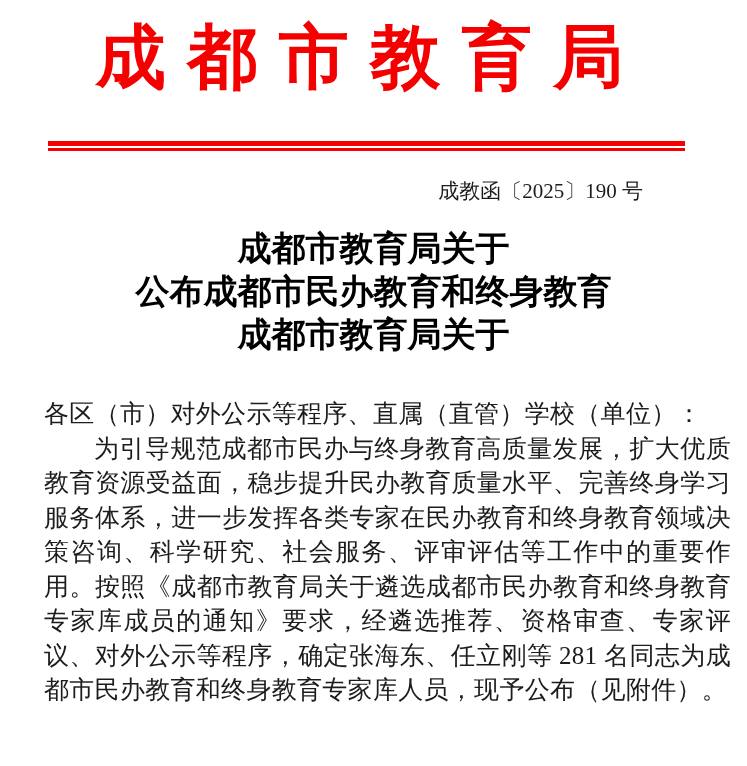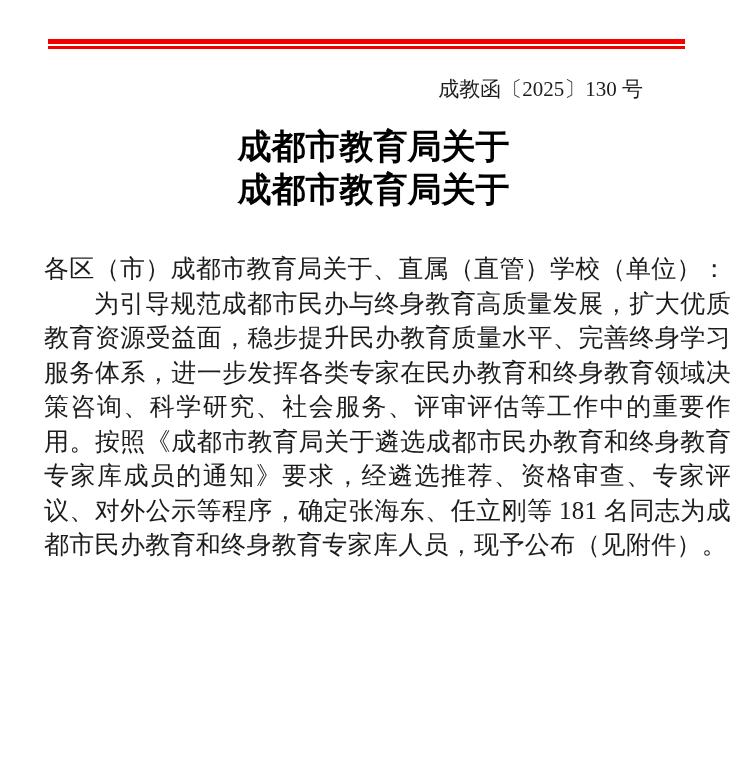--- a/index.html
+++ b/index.html
@@ -66,32 +66,34 @@
     letter-spacing: 0.3px;
   }
   .doc-body p { margin: 0; }
   .paragraph { text-indent: 2em; }
 </style>
 </head>
 <body>
 
 <div class="page">
 
+  <div class="agency-header">成 都 市 教 育 局</div>
 
   <div class="rule-block">
     <div class="rule-thick"></div>
     <div class="rule-gap"></div>
     <div class="rule-thin"></div>
   </div>
 
-  <div class="doc-number">成教函〔2025〕130 号</div>
+  <div class="doc-number">成教函〔2025〕190 号</div>
 
   <div class="doc-title">
     <div class="title-line">成都市教育局关于</div>
+    <div class="title-line">公布成都市民办教育和终身教育</div>
     <div class="title-line">成都市教育局关于</div>
   </div>
 
   <div class="doc-body">
-    <p class="salutation">各区（市）成都市教育局关于、直属（直管）学校（单位）：</p>
-    <p class="paragraph">为引导规范成都市民办与终身教育高质量发展，扩大优质教育资源受益面，稳步提升民办教育质量水平、完善终身学习服务体系，进一步发挥各类专家在民办教育和终身教育领域决策咨询、科学研究、社会服务、评审评估等工作中的重要作用。按照《成都市教育局关于遴选成都市民办教育和终身教育专家库成员的通知》要求，经遴选推荐、资格审查、专家评议、对外公示等程序，确定张海东、任立刚等 181 名同志为成都市民办教育和终身教育专家库人员，现予公布（见附件）。</p>
+    <p class="salutation">各区（市）对外公示等程序、直属（直管）学校（单位）：</p>
+    <p class="paragraph">为引导规范成都市民办与终身教育高质量发展，扩大优质教育资源受益面，稳步提升民办教育质量水平、完善终身学习服务体系，进一步发挥各类专家在民办教育和终身教育领域决策咨询、科学研究、社会服务、评审评估等工作中的重要作用。按照《成都市教育局关于遴选成都市民办教育和终身教育专家库成员的通知》要求，经遴选推荐、资格审查、专家评议、对外公示等程序，确定张海东、任立刚等 281 名同志为成都市民办教育和终身教育专家库人员，现予公布（见附件）。</p>
   </div>
 
 </div>
 
 </body></html>

